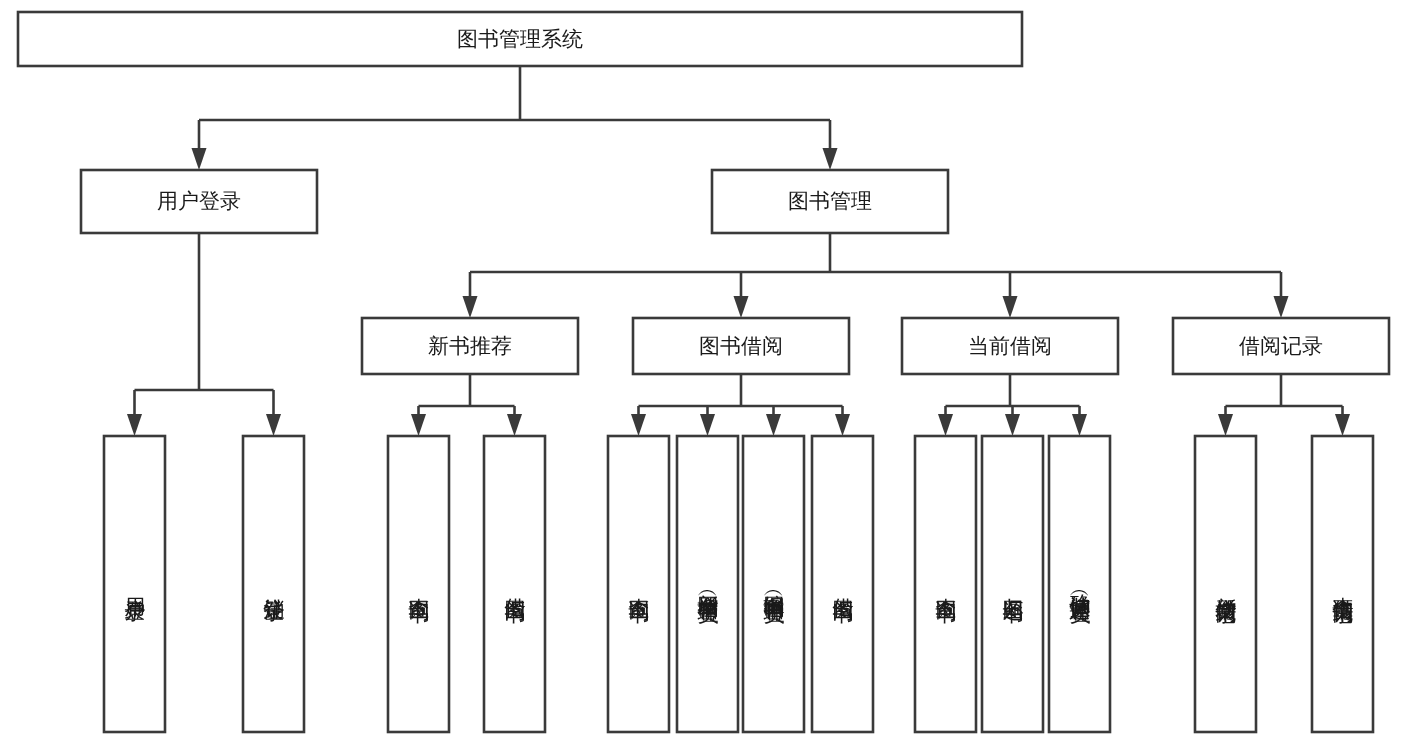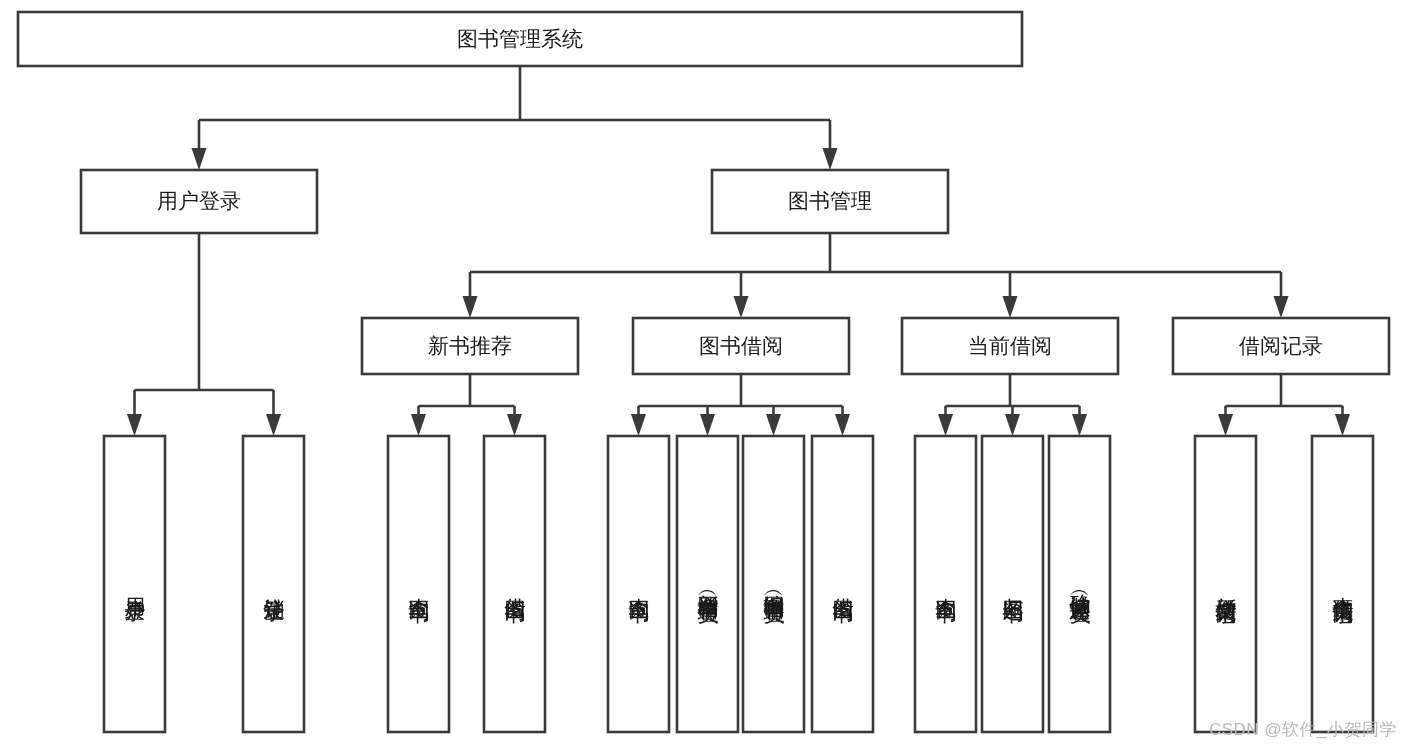--- a/index.html
+++ b/index.html
@@ -201,15 +201,14 @@
         <span>确认归还（管理员）</span>
       </div>
       <div class="leaf-label" style="left: 1195px; top: 436px; width: 61px; height: 296px; display: flex; align-items: center; justify-content: center;">
         <span>新增借阅记录</span>
       </div>
       <div class="leaf-label" style="left: 1312px; top: 436px; width: 61px; height: 296px; display: flex; align-items: center; justify-content: center;">
         <span>查询借阅记录</span>
       </div>
     </div>
 
-  <div class="watermark">CSDN @软件_小贺同学</div>
 
 </div>
 
 </body></html>

